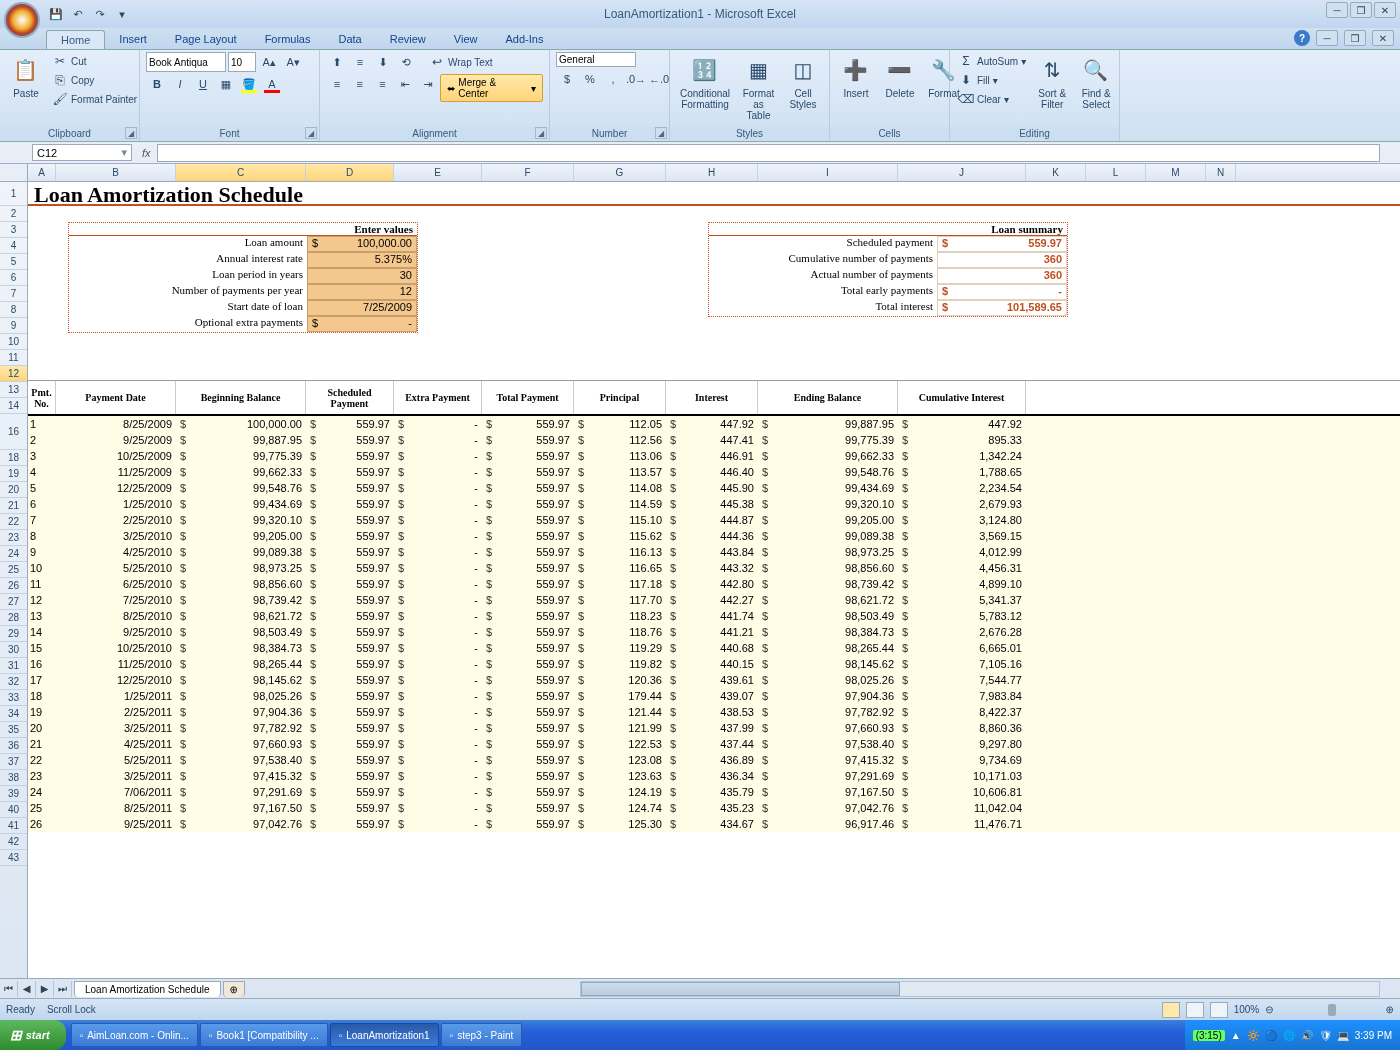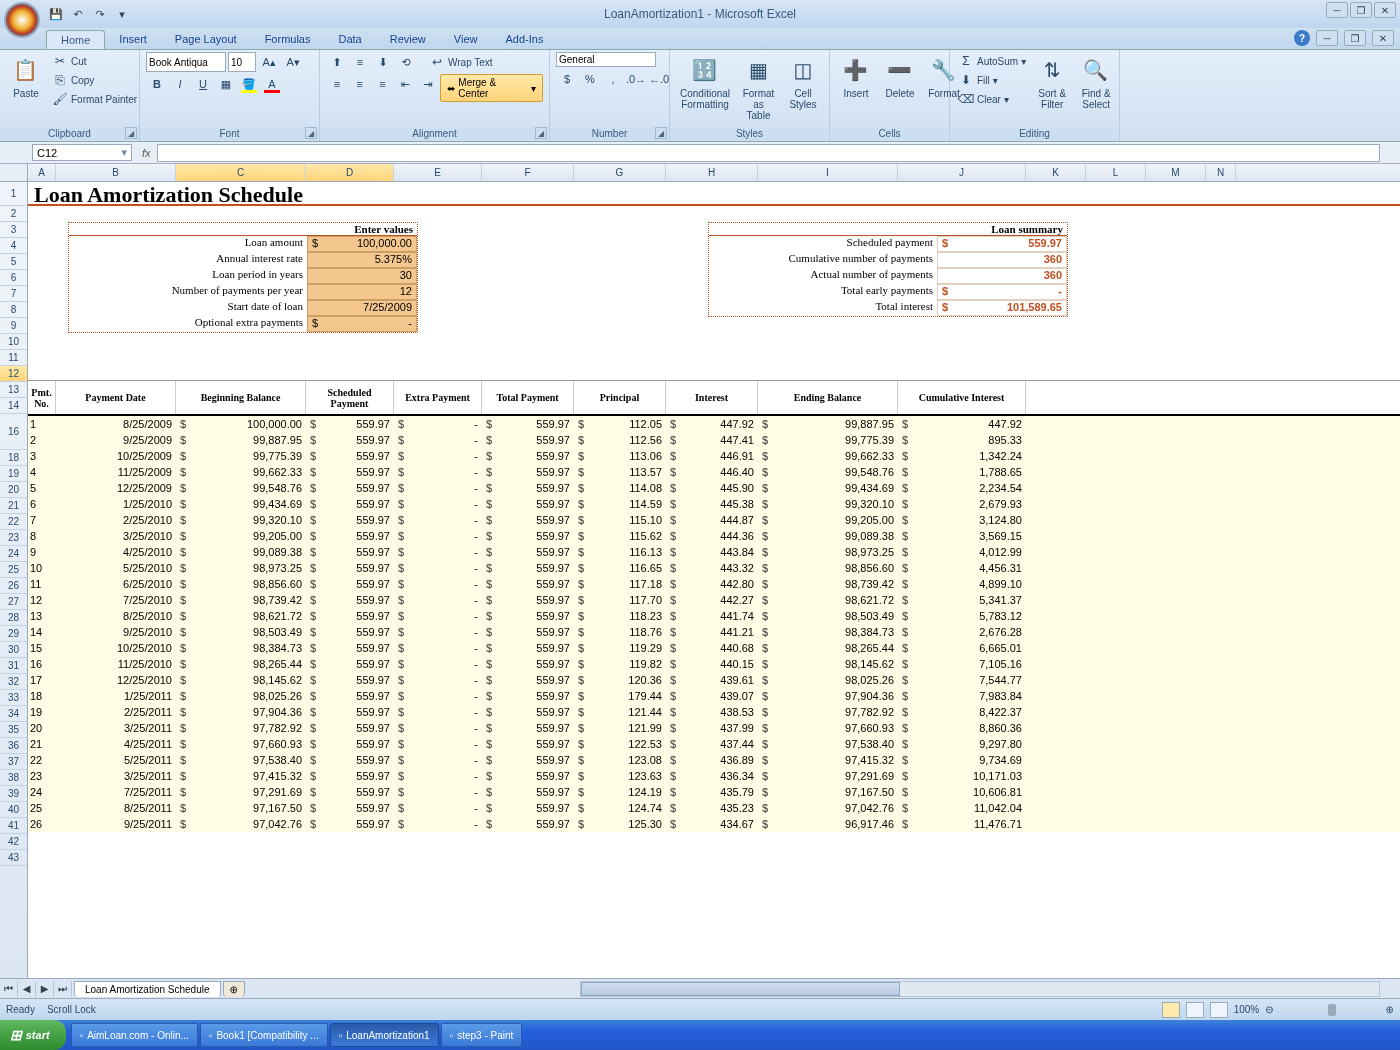--- a/index.html
+++ b/index.html
@@ -209,21 +209,21 @@
             <span>Merge &amp; Center</span>
             <span>▾</span>
           </div>
       </div>
     </div>
     <div class="rgroup-label">Alignment</div>
     <div class="dlg-launcher">◢</div>
   </div>
   <div class="rgroup" style="width:120px">
     <div class="rgroup-body" style="flex-direction:column;gap:2px">
-      <input class="fake" style="width: 100px;" value="General">
+      <input class="fake" style="width: 80px;" value="General">
       <div class="btn-row">
         <span class="tbtn">$</span>
         <span class="tbtn">%</span>
         <span class="tbtn">,</span>
         <span class="tbtn">.0→</span>
         <span class="tbtn">←.0</span>
       </div>
     </div>
     <div class="rgroup-label">Number</div>
     <div class="dlg-launcher">◢</div>
@@ -1301,21 +1301,21 @@
           <span class="cur">$</span>
           <span>97,291.69</span>
         </div>
         <div class="ar-cell money" style="width:128px">
           <span class="cur">$</span>
           <span>10,171.03</span>
         </div>
       </div>
       <div class="amort-row">
         <div class="ar-cell" style="width:28px;justify-content:flex-start;padding-left:2px;">24</div>
-        <div class="ar-cell" style="width:120px">7/25/2011</div>
+        <div class="ar-cell" style="width:120px">7/06/2011</div>
         <div class="ar-cell money" style="width:130px">
           <span class="cur">$</span>
           <span>97,291.69</span>
         </div>
         <div class="ar-cell money" style="width:88px">
           <span class="cur">$</span>
           <span>559.97</span>
         </div>
         <div class="ar-cell money" style="width:88px">
           <span class="cur">$</span>
@@ -1463,13 +1463,24 @@
       </div>
       <div class="task-item active">
         <span>▫</span>
         <span>LoanAmortization1</span>
       </div>
       <div class="task-item">
         <span>▫</span>
         <span>step3 - Paint</span>
       </div>
     </div>
+  <div class="tray">
+    <span style="background:#6f6;color:#000;padding:0 3px;border-radius:2px">(3:15)</span>
+    <span class="tray-icon">▲</span>
+    <span class="tray-icon">🔆</span>
+    <span class="tray-icon">🔵</span>
+    <span class="tray-icon">🌐</span>
+    <span class="tray-icon">🔊</span>
+    <span class="tray-icon">🛡</span>
+    <span class="tray-icon">💻</span>
+    <span>3:39 PM</span>
+  </div>
 </div>
 
 </body></html>

